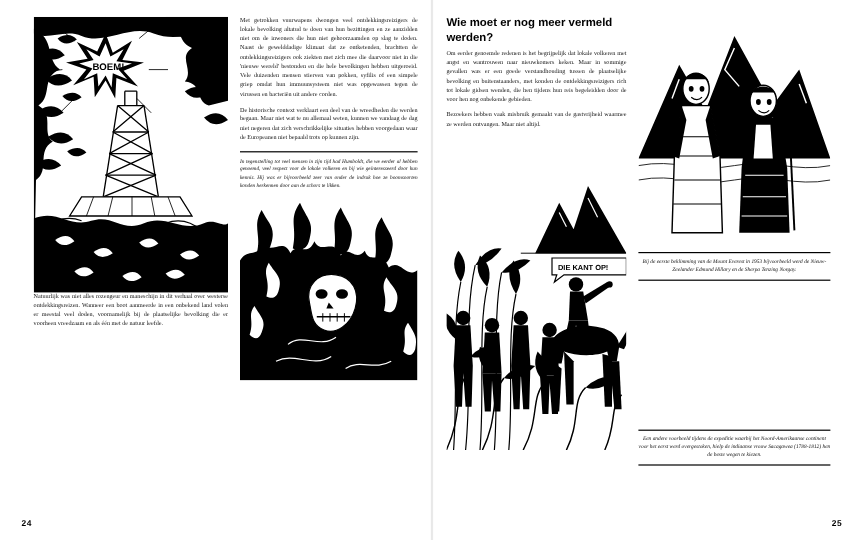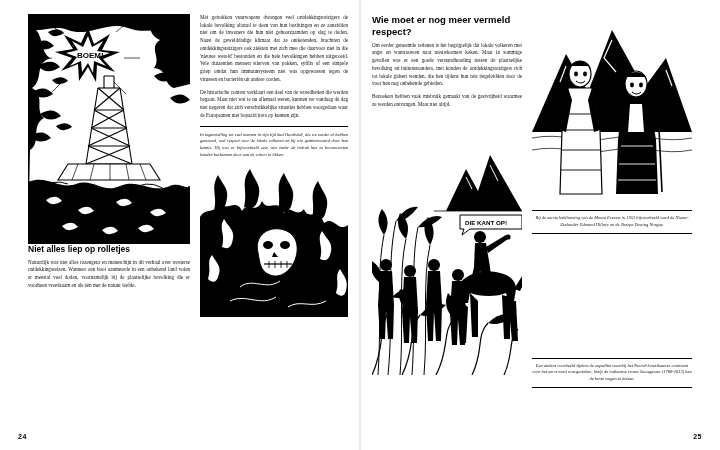--- a/index.html
+++ b/index.html
@@ -212,21 +212,20 @@
               </g>
 
               <g stroke="#000" stroke-width="1" fill="none">
                 <path d="M10,176 q14,-12 30,-6 M10,176 q16,-2 26,10"></path>
                 <path d="M140,178 q-14,-12 -30,-6 M140,178 q-16,-2 -26,10"></path>
               </g>
             </g>
           </svg>
         </div>
 
-        <h2 class="h-sect">Niet alles liep op rolletjes</h2>
 
         <div class="body-col">
           <p>Natuurlijk was niet alles rozengeur en maneschijn in dit verhaal over westerse ontdekkingsreizen. Wanneer een boot aanmeerde in een onbekend land volen er meestal veel doden, voornamelijk bij de plaatselijke bevolking die er voorheen vreedzaam en als één met de natuur leefde.</p>
         </div>
       </div>
 
       <div class="lp-col-b">
         <div class="body-col">
           <p>Met getrokken vuurwapens dwongen veel ontdekkingsreizigers de lokale bevolking altatud te doen van hun bezittingen en ze aanzidden niet om de inwoners die hun niet gehoorzaamden op slag te doden. Naast de gewelddadige klimaat dat ze ontketenden, brachtten de ontdekkingsreizigers ook ziekten met zich mee die daarvoor niet in die 'nieuwe wereld' bestonden en die hele bevolkingen hebben uitgeroeid. Vele duizenden mensen stierven van pokken, syfilis of een simpele griep omdat hun immuunsysteem niet was opgewassen tegen de virussen en bacteriën uit andere corden.</p>
           <p>De historische context verklaart een deel van de wreedheden die werden begaan. Maar niet wat te nu allemaal weten, kunnen we vandaag de dag niet negeren dat zich verschrikkelijke situaties hebben voorgedaan waar de Europeanen niet bepaald trots op kunnen zijn.</p>
@@ -284,21 +283,21 @@
 
     <div class="folio folio-left">24</div>
   </div>
 
   <div class="gutter"></div>
 
   <div class="page page-right">
     <div class="rp-grid">
 
       <div class="rp-col-a">
-        <h2 class="h-sect big">Wie moet er nog meer vermeld respect?</h2>
+        <h2 class="h-sect big">Wie moet er nog meer vermeld werden?</h2>
         <div class="body-col">
           <p>Om eerder genoemde redenen is het begrijpelijk dat lokale volkeren met angst en wantrouwen naar nieuwkomers keken. Maar in sommige gevallen was er een goede verstandhouding tussen de plaatselijke bevolking en buitenstaanders, met konden de ontdekkingsreizigers rich tot lokale gidsen wenden, die hen tijdens hun reis begeleidden door de voor hen nog onbekende gebieden.</p>
           <p>Bezoekers hebben vaak misbruik gemaakt van de gastvrijheid waarmee ze werden ontvangen. Maar niet altijd.</p>
         </div>
 
         <div class="art" style="margin-top:6px">
           <svg width="150" height="260" viewBox="0 0 150 260">
             <rect x="0" y="0" width="150" height="260" fill="#fff"></rect>
 
             <g stroke="#000" stroke-width="1" fill="none">

